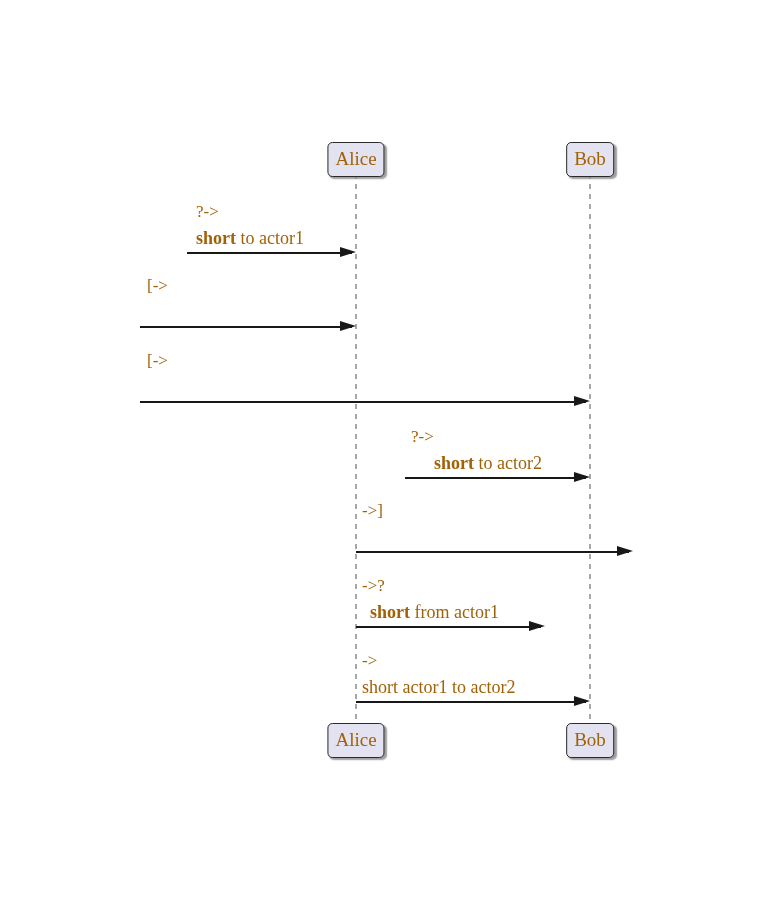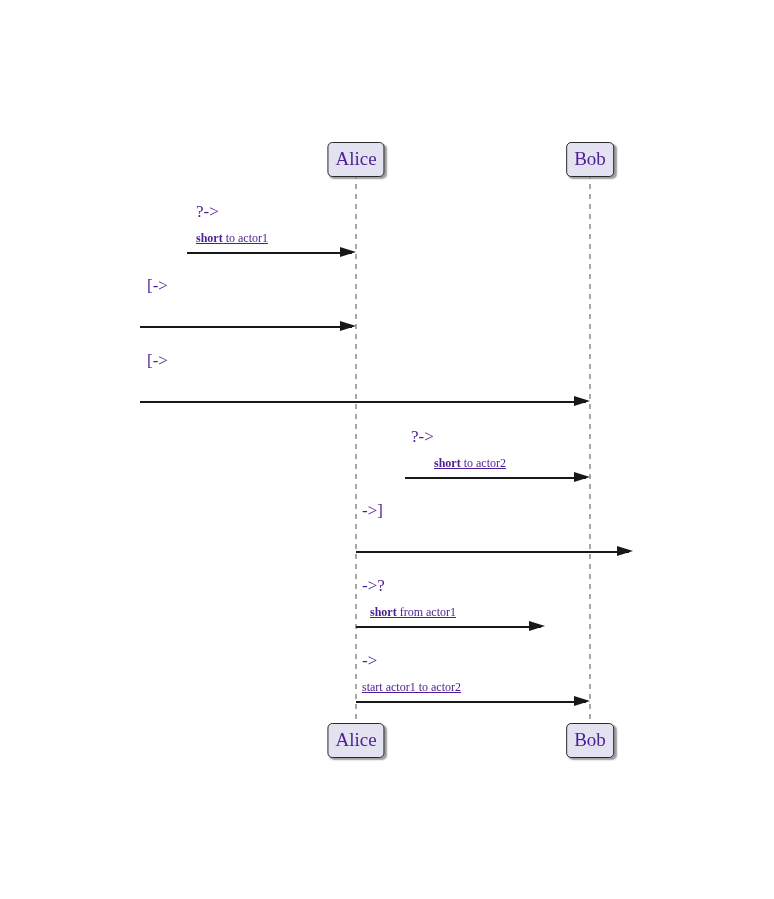--- a/index.html
+++ b/index.html
@@ -38,44 +38,43 @@
     );
   }
   .msg-op {
     position: absolute;
     font-size: 17px;
     line-height: 20px;
     white-space: pre;
   }
   .msg-label {
     position: absolute;
-    font-size: 12px;
+    font-size: 18px;
     line-height: 21px;
     white-space: pre;
-    text-decoration: underline;
   }
   .msg-label b { font-weight: bold; }
   .msg-line {
     position: absolute;
     height: 1.6px;
     background: var(--arrow-color, #181818);
   }
   .msg-head {
     position: absolute;
     width: 0;
     height: 0;
     border-top: 5.5px solid transparent;
     border-bottom: 5.5px solid transparent;
     border-left: 16px solid var(--arrow-color, #181818);
   }
 </style>
 </head>
 <body>
 
-<div class="canvas" style="background: rgb(255, 255, 255); color: #4c1d95;">
+<div class="canvas" style="background: rgb(255, 255, 255); color: #a16207;">
     <div class="lifeline" style="left: 355.3px; top: 174px; height: 550px;"></div>
     <div class="lifeline" style="left: 589.3px; top: 174px; height: 550px;"></div>
     <div class="actor-box" style="left: 356px; top: 142px;">Alice</div>
     <div class="actor-box" style="left: 356px; top: 723px;">Alice</div>
     <div class="actor-box" style="left: 590px; top: 142px;">Bob</div>
     <div class="actor-box" style="left: 590px; top: 723px;">Bob</div>
     <div class="msg-op" style="left: 196px; top: 202px;">?-&gt;</div>
     <div class="msg-label" style="left: 196px; top: 228px;"><b>short</b><span> to actor1</span></div>
     <div class="msg-line" style="left: 187px; top: 252px; width: 165px;"></div>
     <div class="msg-head" style="left: 340px; top: 247px;"></div>
@@ -90,16 +89,16 @@
     <div class="msg-line" style="left: 405px; top: 477px; width: 181px;"></div>
     <div class="msg-head" style="left: 574px; top: 472px;"></div>
     <div class="msg-op" style="left: 362px; top: 501px;">-&gt;]</div>
     <div class="msg-line" style="left: 356px; top: 551px; width: 273px;"></div>
     <div class="msg-head" style="left: 617px; top: 546px;"></div>
     <div class="msg-op" style="left: 362px; top: 576px;">-&gt;?</div>
     <div class="msg-label" style="left: 370px; top: 602px;"><b>short</b><span> from actor1</span></div>
     <div class="msg-line" style="left: 356px; top: 626px; width: 185px;"></div>
     <div class="msg-head" style="left: 529px; top: 621px;"></div>
     <div class="msg-op" style="left: 362px; top: 651px;">-&gt;</div>
-    <div class="msg-label" style="left: 362px; top: 677px;"><span>start actor1 to actor2</span></div>
+    <div class="msg-label" style="left: 362px; top: 677px;"><span>short actor1 to actor2</span></div>
     <div class="msg-line" style="left: 356px; top: 701px; width: 230px;"></div>
     <div class="msg-head" style="left: 574px; top: 696px;"></div>
   </div>
 
 </body></html>

